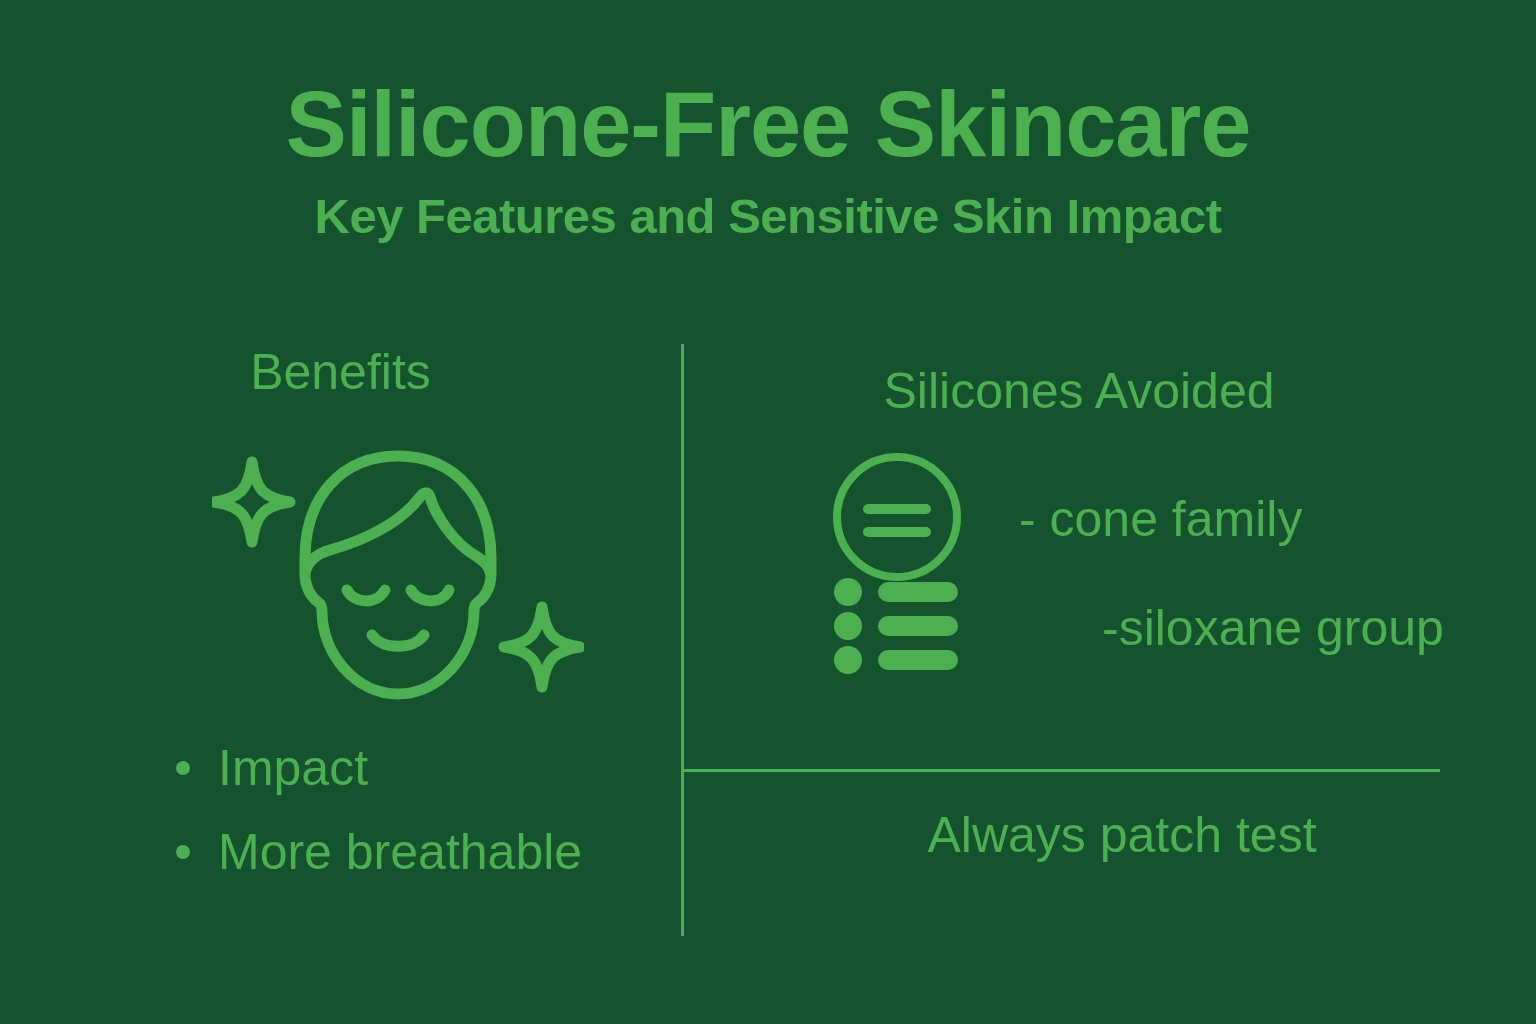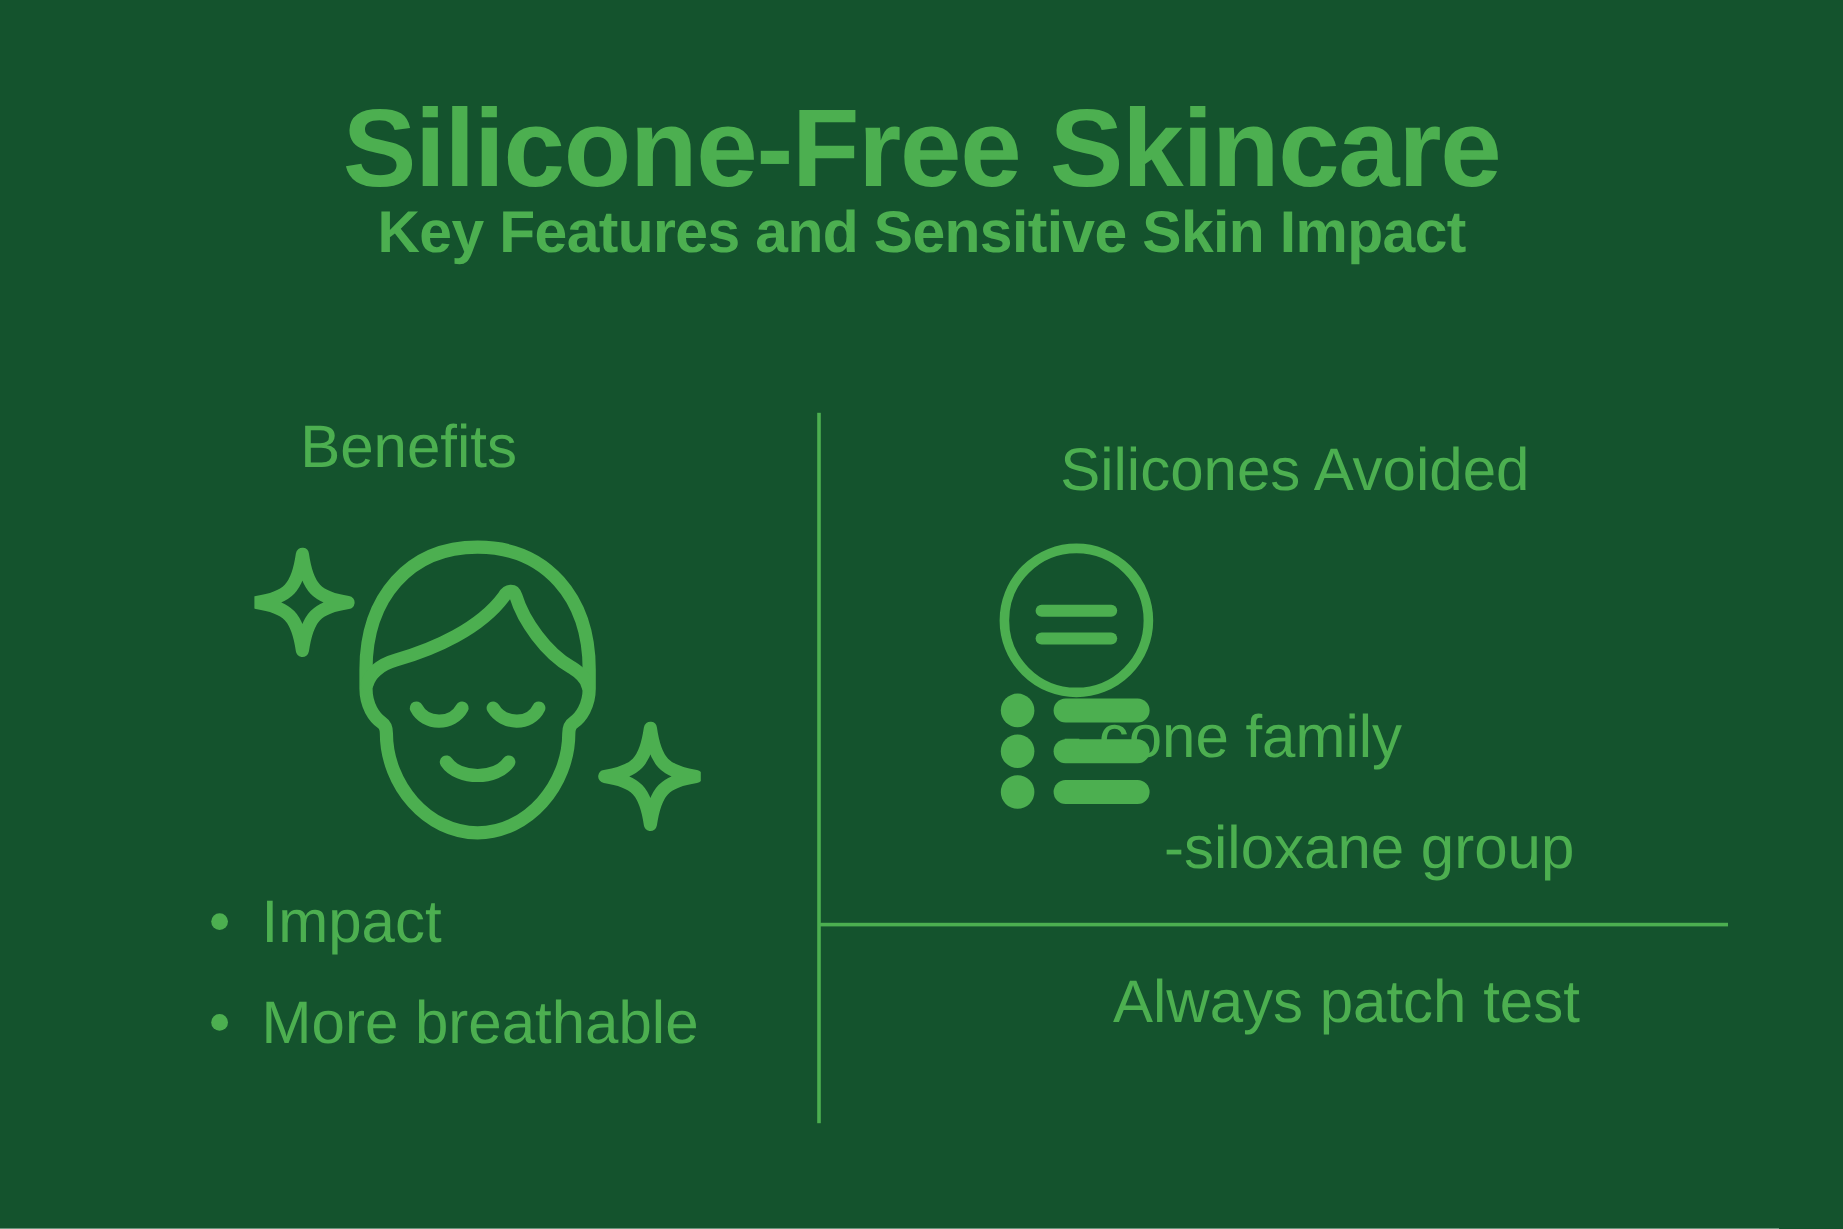--- a/index.html
+++ b/index.html
@@ -30,20 +30,21 @@
   }
   .title {
     font-size: 92px;
     font-weight: bold;
     line-height: 1.0;
     letter-spacing: -1px;
     color: #4caf50;
     white-space: nowrap;
   }
   .subtitle {
+    margin-top: 22px;
     font-size: 49px;
     font-weight: bold;
     line-height: 1.0;
     letter-spacing: -0.5px;
     color: #4caf50;
     white-space: nowrap;
   }
 
   
   .divider-vertical {
@@ -119,21 +120,21 @@
   .benefit-text {
     font-size: 50px;
     line-height: 1.0;
     color: #4caf50;
   }
 
   
   .silicone-row {
     position: absolute;
     display: flex;
-    flex-direction: column;
+    align-items: center;
   }
   .silicone-row.row1 { left: 830px; top: 450px; }
   .silicone-row.row2 { left: 830px; top: 576px; }
 
   .row-icon {
     flex: 0 0 auto;
   }
   .row-label {
     font-size: 50px;
     line-height: 1.0;

